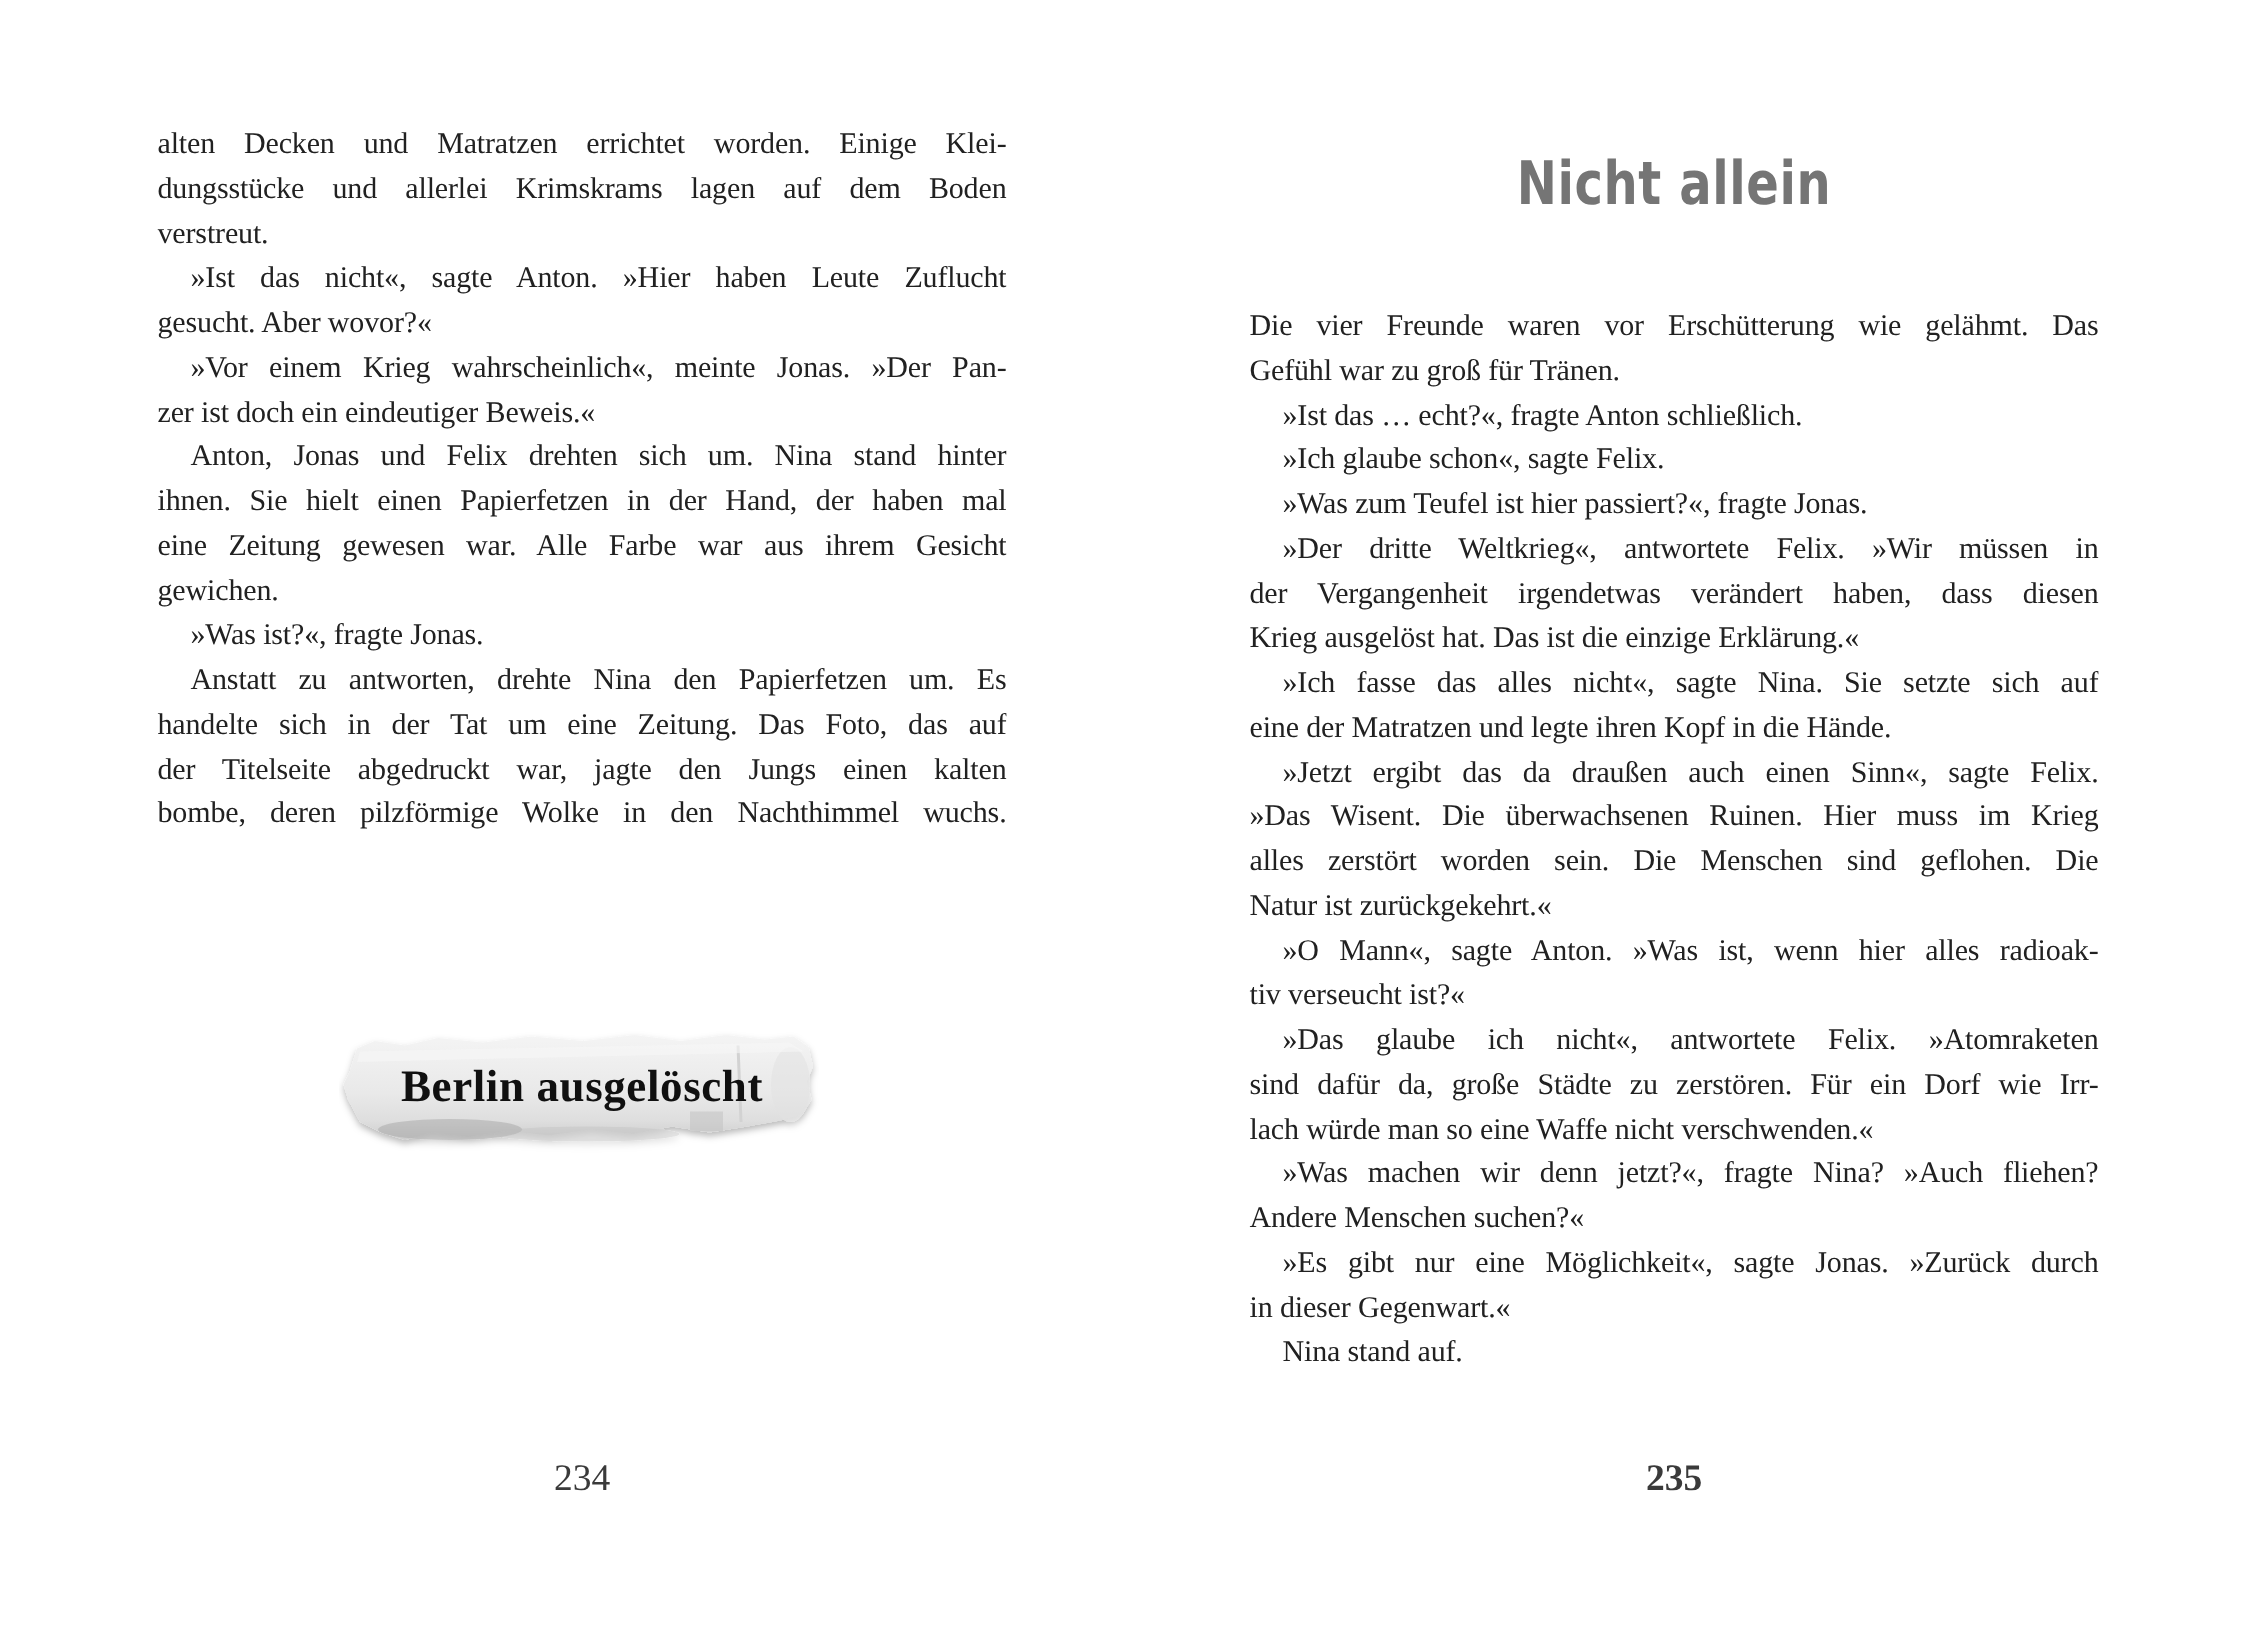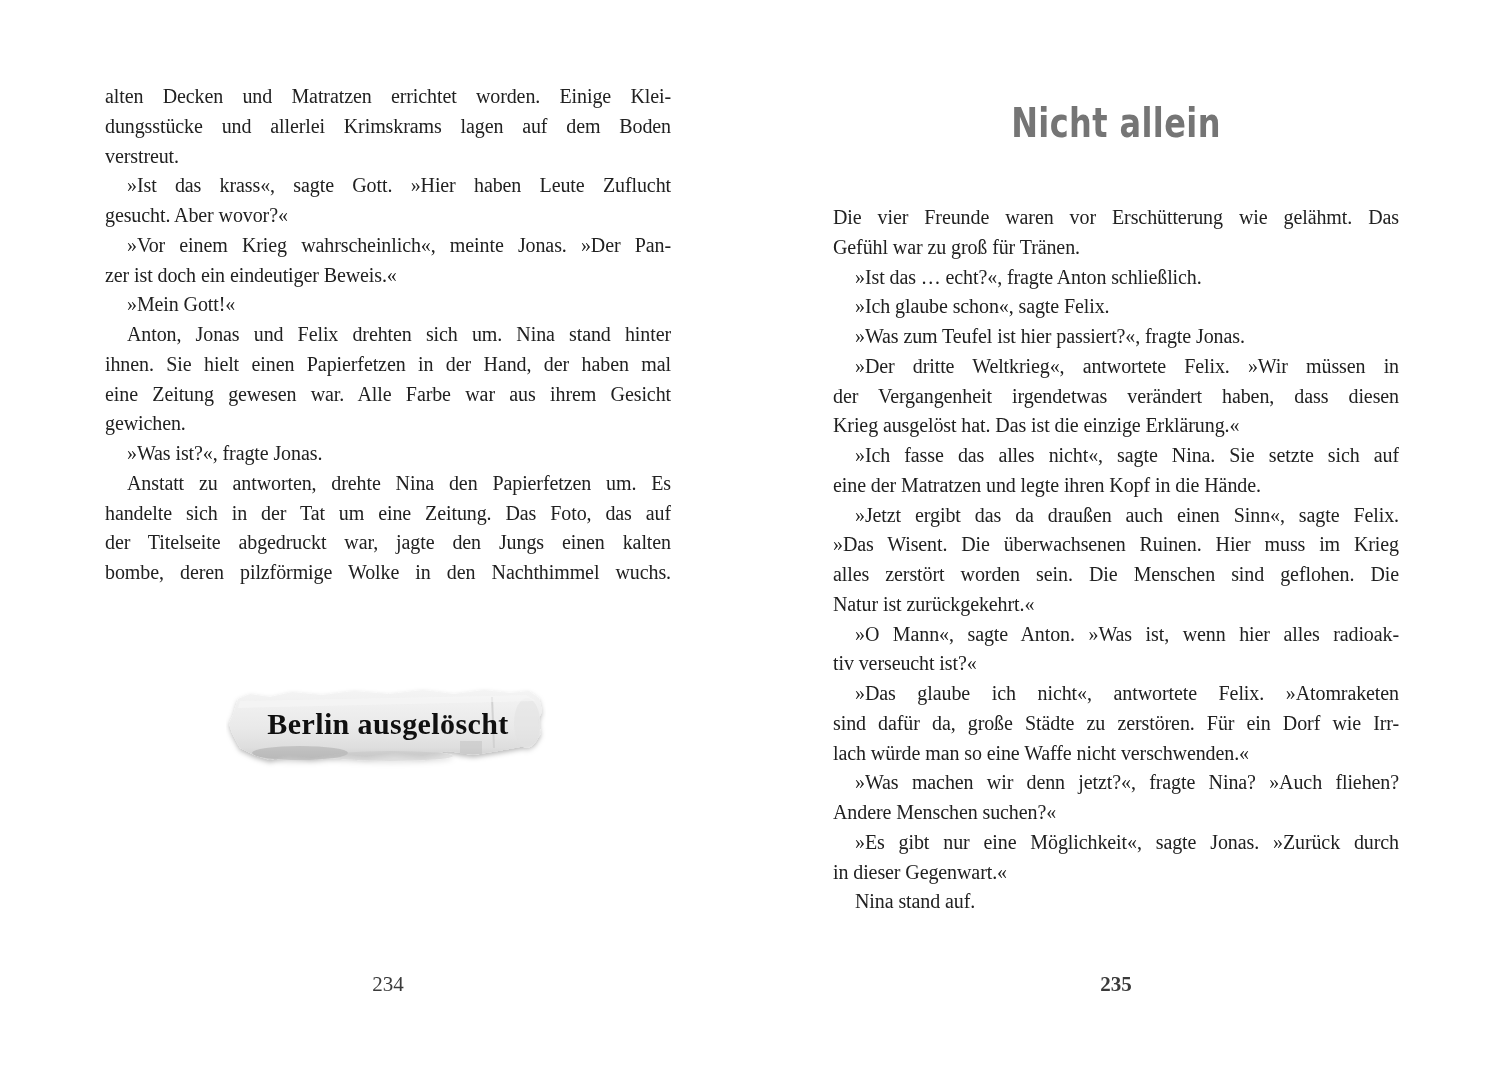--- a/index.html
+++ b/index.html
@@ -47,21 +47,21 @@
     line-height:44px;
     letter-spacing:0.5px;
     color:var(--chapter-title);
     transform:scaleX(0.8);
     transform-origin:center;
   }
   .page-num{
     position:absolute;
     top:972px;width:566px;
     text-align:center;
-    font-size:21px;
+    font-size:25px;
     color:var(--page-number);
   }
   #page-num-left{left:105px;}
   #page-num-right{left:833px;font-weight:bold;}
   .clipping{
     position:absolute;
     left:226px;top:685px;
     width:320px;height:84px;
   }
   .headline{
@@ -75,25 +75,24 @@
 </head>
 <body>
 
 <div class="book">
 
   <div>
     <div class="text-col" id="left-text">
         <div class="line">alten Decken und Matratzen errichtet worden. Einige Klei-</div>
         <div class="line">dungsstücke und allerlei Krimskrams lagen auf dem Boden</div>
         <div class="line last">verstreut.</div>
-        <div class="line indent">»Ist das krass«, sagte Gott. »Hier haben Leute Zuflucht</div>
+        <div class="line indent">»Ist das nicht«, sagte Anton. »Hier haben Leute Zuflucht</div>
         <div class="line last">gesucht. Aber wovor?«</div>
         <div class="line indent">»Vor einem Krieg wahrscheinlich«, meinte Jonas. »Der Pan-</div>
         <div class="line last">zer ist doch ein eindeutiger Beweis.«</div>
-        <div class="line last indent">»Mein Gott!«</div>
         <div class="line indent">Anton, Jonas und Felix drehten sich um. Nina stand hinter</div>
         <div class="line">ihnen. Sie hielt einen Papierfetzen in der Hand, der haben mal</div>
         <div class="line">eine Zeitung gewesen war. Alle Farbe war aus ihrem Gesicht</div>
         <div class="line last">gewichen.</div>
         <div class="line last indent">»Was ist?«, fragte Jonas.</div>
         <div class="line indent">Anstatt zu antworten, drehte Nina den Papierfetzen um. Es</div>
         <div class="line">handelte sich in der Tat um eine Zeitung. Das Foto, das auf</div>
         <div class="line">der Titelseite abgedruckt war, jagte den Jungs einen kalten</div>
         <div class="line">bombe, deren pilzförmige Wolke in den Nachthimmel wuchs.</div>
       </div>

